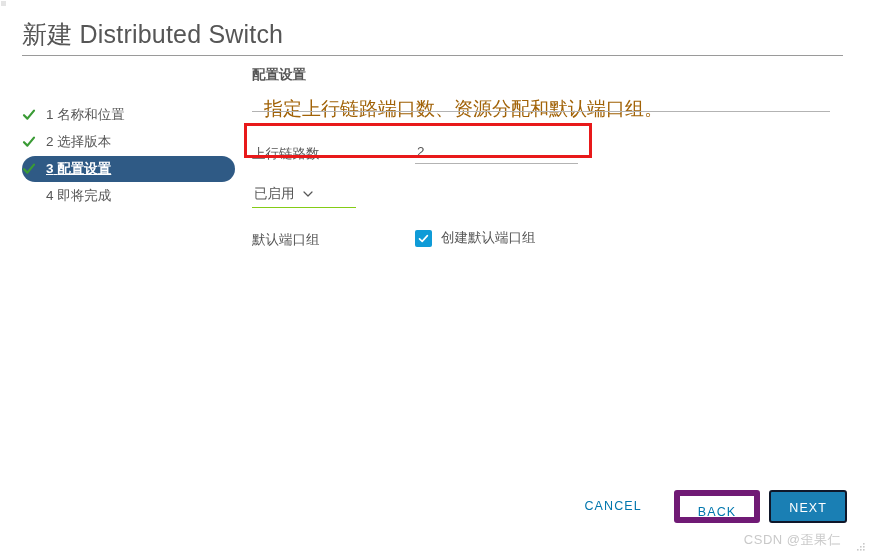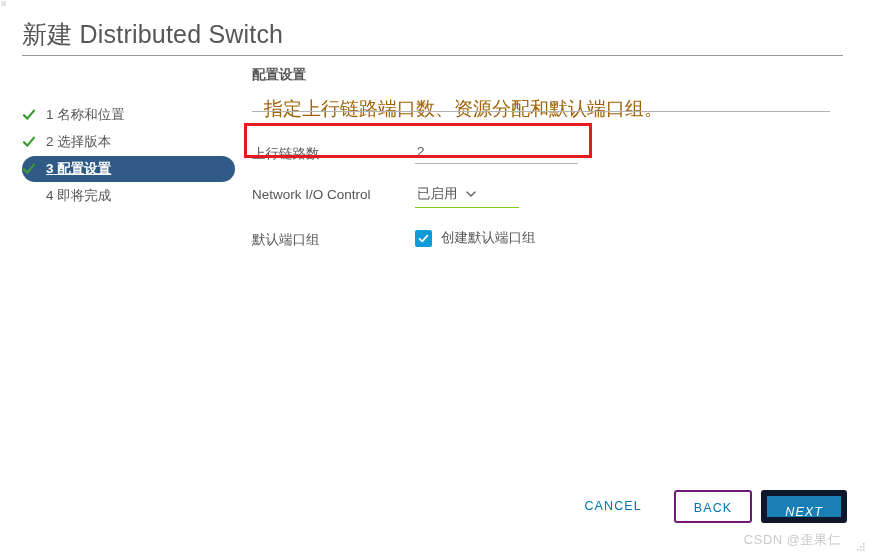--- a/index.html
+++ b/index.html
@@ -242,31 +242,30 @@
     white-space: nowrap;
   }
   .btn-flat {
     background: transparent;
     border: none;
     color: #0076ad;
     margin-right: 14px;
   }
   .btn-outline {
     background: #ffffff;
-    border: 2px solid #701a75;
+    border: 6px solid #701a75;
     color: #0076ad;
     margin-right: 9px;
     min-width: 74px;
   }
   .btn-primary {
     background: #1a7fb4;
-    border: 6px solid #0f172a;
+    border: 2px solid #0f172a;
     color: #ffffff;
     min-width: 74px;
-    font-style: italic;
   }
 
   
   .watermark {
     position: absolute;
     right: 28px;
     bottom: 6px;
     font-size: 13px;
     color: #c9c9c9;
     letter-spacing: .5px;
@@ -346,21 +345,20 @@
     <div class="form">
 
       <div class="form-row">
         <div class="form-label">上行链路数</div>
         <div class="form-control">
           <input id="uplink-input" class="underline-input" type="text" value="2" style="">
         </div>
       </div>
 
       <div class="form-row">
-        <div class="form-label">Network I/O Control</div>
         <div class="form-control">
           <div class="select-wrap">
             <span class="select-value">已启用</span>
             <span class="caret">
               <svg width="10" height="6" viewBox="0 0 10 6">
                 <path d="M1 1 L5 5 L9 1" fill="none" stroke="#565656" stroke-width="1.2" stroke-linecap="round" stroke-linejoin="round"></path>
               </svg>
             </span>
           </div>
         </div>

